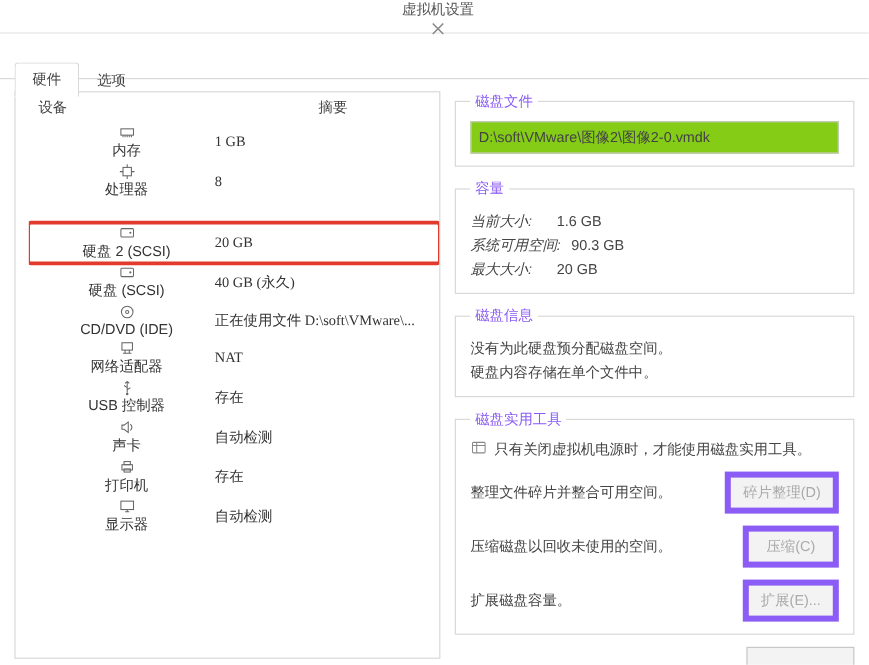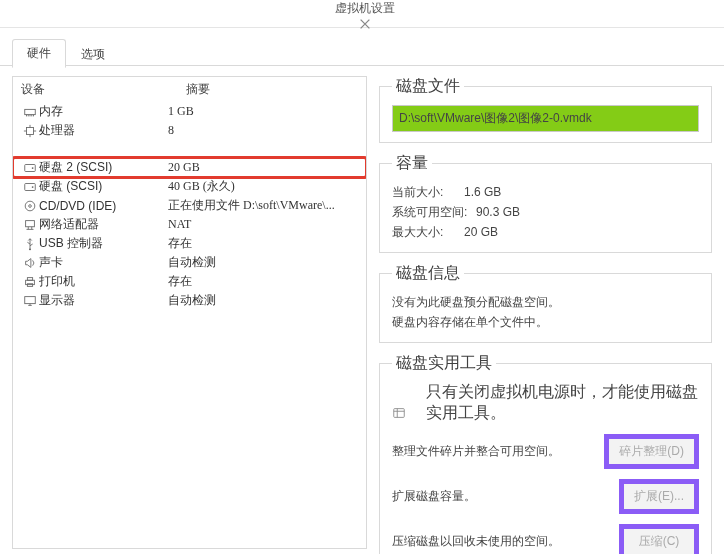--- a/index.html
+++ b/index.html
@@ -1,40 +1,40 @@
 <!DOCTYPE html>
 <html><head>
 <meta charset="utf-8">
 <style>
   * { box-sizing: border-box; margin: 0; padding: 0; }
   body { font-family: "Microsoft YaHei", "Segoe UI", sans-serif; font-size: 12px; color: #333; background: #fff; width: 724px; height: 554px; overflow: hidden; }
   .titlebar { height: 28px; display: flex; align-items: center; justify-content: space-between; padding: 0 6px 0 12px; border-bottom: 1px solid #e5e5e5; background: #fff; flex-direction: column; }
   .titlebar .title { color: #555; font-size: 12px; }
   .titlebar .close { width: 20px; height: 20px; display: flex; align-items: center; justify-content: center; color: #888; cursor: pointer; }
   .tabs { display: flex; align-items: flex-end; padding: 8px 12px 0 12px; border-bottom: 1px solid #d9d9d9; }
-  .tab { padding: 5px 14px 5px 14px; font-size: 12px; color: #444; cursor: pointer; border: 1px solid transparent; border-bottom: none; position: relative; top: 3px; }
+  .tab { padding: 5px 14px 5px 14px; font-size: 12px; color: #444; cursor: pointer; border: 1px solid transparent; border-bottom: none; position: relative; top: 16px; }
   .tab.active { border: 1px solid #d9d9d9; border-bottom: 1px solid #fff; background: #fff; border-radius: 3px 3px 0 0; }
   .body { display: flex; padding: 10px 12px; gap: 12px; height: calc(554px - 28px - 33px); }
-  .left-panel { width: 355px; border: 1px solid #d9d9d9; background: #fff; display: flex; flex-direction: column; }
+  .left-panel { width: 355px; border: 1px solid #d9d9d9; background: #fff; display: flex; flex-direction: column; padding-left: 11px; }
   .list-header { display: flex; padding: 4px 8px; color: #444; font-size: 12px; }
   .list-header .col-dev { width: 165px; }
-  .list-header .col-sum { flex: 1; }
+  .list-header .col-sum { flex: 1; text-align: center; }
   .list { flex: 1; overflow: auto; }
   .row { display: flex; align-items: center; padding: 1px 8px; cursor: pointer; min-height: 18px; }
   .row .icon { width: 18px; display: inline-flex; align-items: center; justify-content: center; color: #555; }
-  .row .dev { width: 147px; display: flex; align-items: center; gap: 0; }
+  .row .dev { width: 147px; display: flex; align-items: center; gap: 0; flex-direction: column; }
   .row .sum { flex: 1; white-space: nowrap; overflow: hidden; text-overflow: ellipsis; font-family: Liberation Serif, serif; }
   .row.highlight { outline: 3px solid #e23b2e; outline-offset: -1px; border-radius: 2px; margin-top: 18px; }
   .right-panel { flex: 1; display: flex; flex-direction: column; gap: 10px; }
   fieldset { border: 1px solid #d9d9d9; padding: 8px 12px 10px 12px; }
-  legend { padding: 0 4px; color: #404040; font-size: 16px; }
+  legend { padding: 0 4px; color: #8b5cf6; font-size: 12px; }
   .path-box { border: 1px solid #c9c9c9; background: #84cc16; padding: 4px 6px; color: #444; font-size: 12px; white-space: nowrap; overflow: hidden; text-overflow: ellipsis; }
   .info-line { font-size: 12px; color: #444; line-height: 20px; display: flex; }
-  .info-line .lbl { min-width: 72px; }
-  .tools-note { display: flex; align-items: flex-end; gap: 20px; color: #444; font-size: 16px; margin-bottom: 10px; }
+  .info-line .lbl { min-width: 72px; font-style: italic; }
+  .tools-note { display: flex; align-items: flex-start; gap: 6px; color: #444; font-size: 12px; margin-bottom: 10px; }
   .tool-row { display: flex; align-items: center; justify-content: space-between; gap: 12px; margin-top: 10px; }
   .tool-row .desc { font-size: 12px; color: #444; }
   .btn { min-width: 80px; padding: 4px 10px; border: 5px solid #8b5cf6; background: #f3f3f3; color: #666; font-size: 12px; cursor: pointer; }
   .btn:disabled, .btn.disabled { color: #aaa; cursor: not-allowed; }
   .adv-row { display: flex; justify-content: flex-end; padding-right: 0; }
   .adv-btn { min-width: 90px; padding: 20px 12px; border: 1px solid #c9c9c9; background: #f3f3f3; color: #333; font-size: 12px; cursor: pointer; }
   svg.ic { width: 14px; height: 14px; }
 </style>
 </head>
 <body>
@@ -223,26 +223,26 @@
               <path d="M2 6 H14 M6 3 V13" stroke="#888" stroke-width="1"></path>
             </svg>
         </span>
         <span>只有关闭虚拟机电源时，才能使用磁盘实用工具。</span>
       </div>
       <div class="tool-row">
         <span class="desc">整理文件碎片并整合可用空间。</span>
         <button class="btn disabled" disabled="">碎片整理(D)</button>
       </div>
       <div class="tool-row">
+        <span class="desc">压缩磁盘以回收未使用的空间。</span>
+        <button class="btn disabled" disabled="">压缩(C)</button>
+      </div>
+      <div class="tool-row">
         <span class="desc">扩展磁盘容量。</span>
         <button class="btn disabled" disabled="">扩展(E)...</button>
-      </div>
-      <div class="tool-row">
-        <span class="desc">压缩磁盘以回收未使用的空间。</span>
-        <button class="btn disabled" disabled="">压缩(C)</button>
       </div>
     </fieldset>
 
     <div class="adv-row">
       <button class="adv-btn">高级(V)...</button>
     </div>
 
   </div>
 </div>
 

